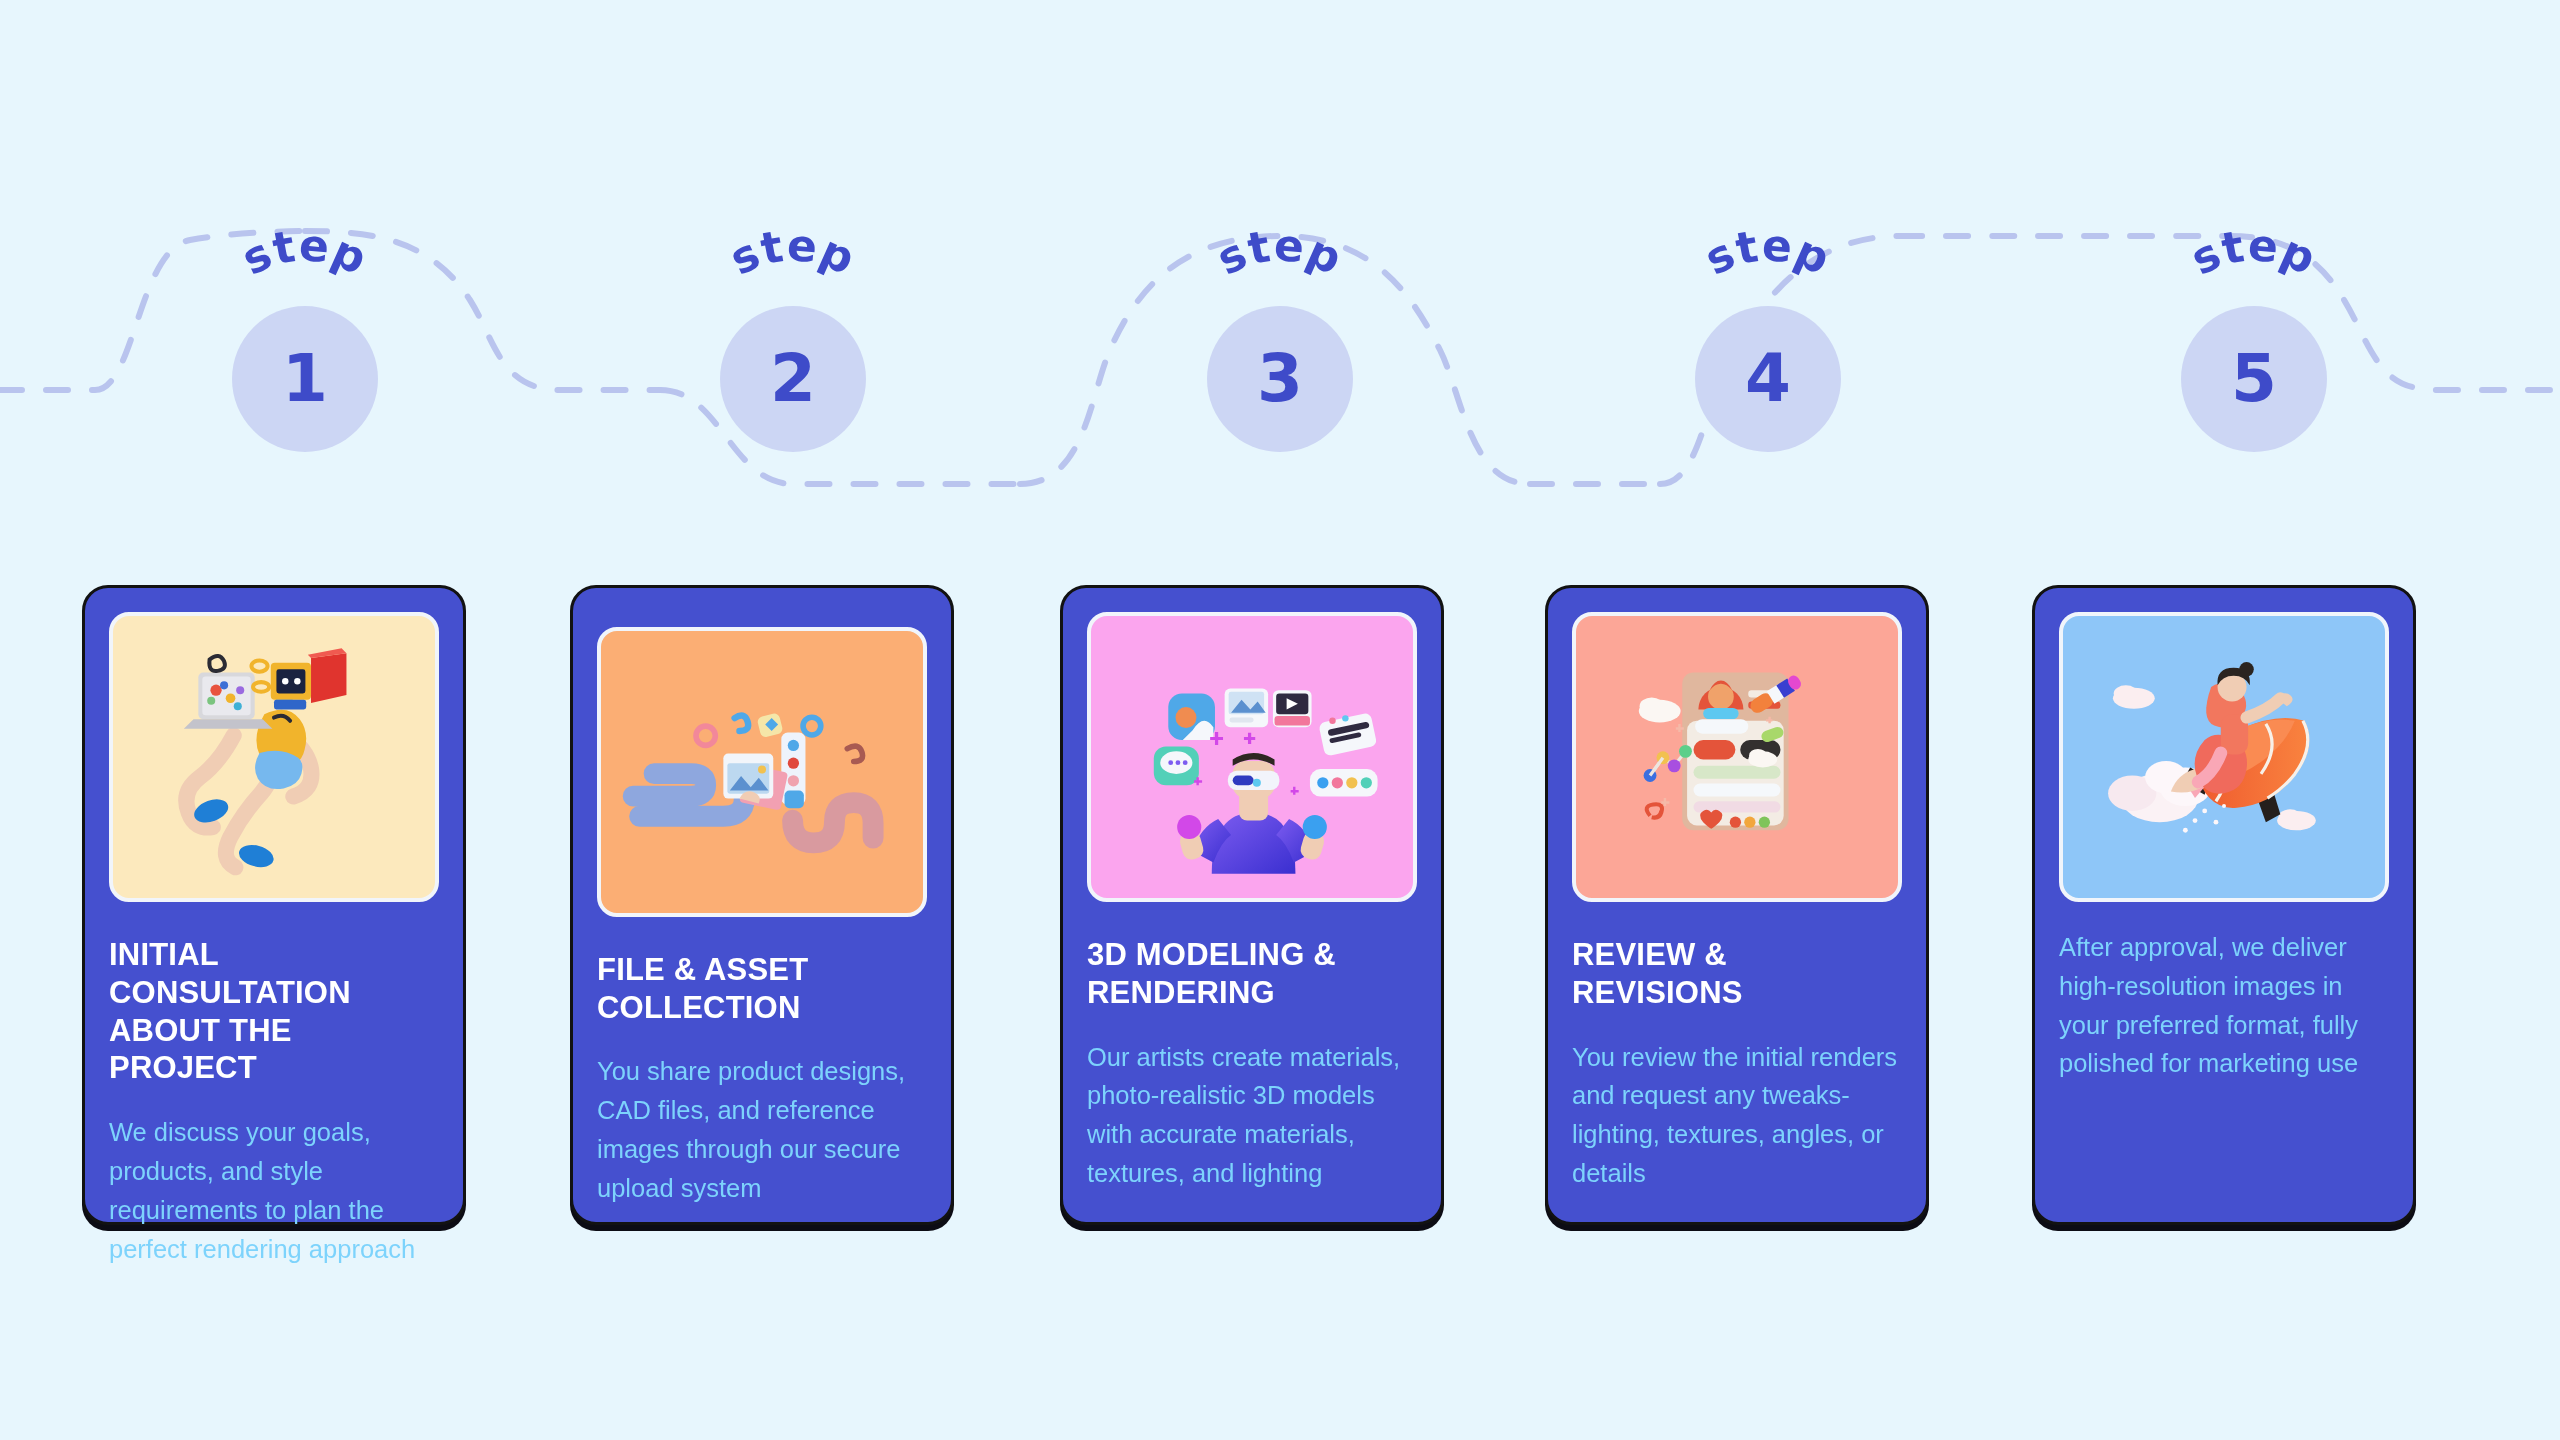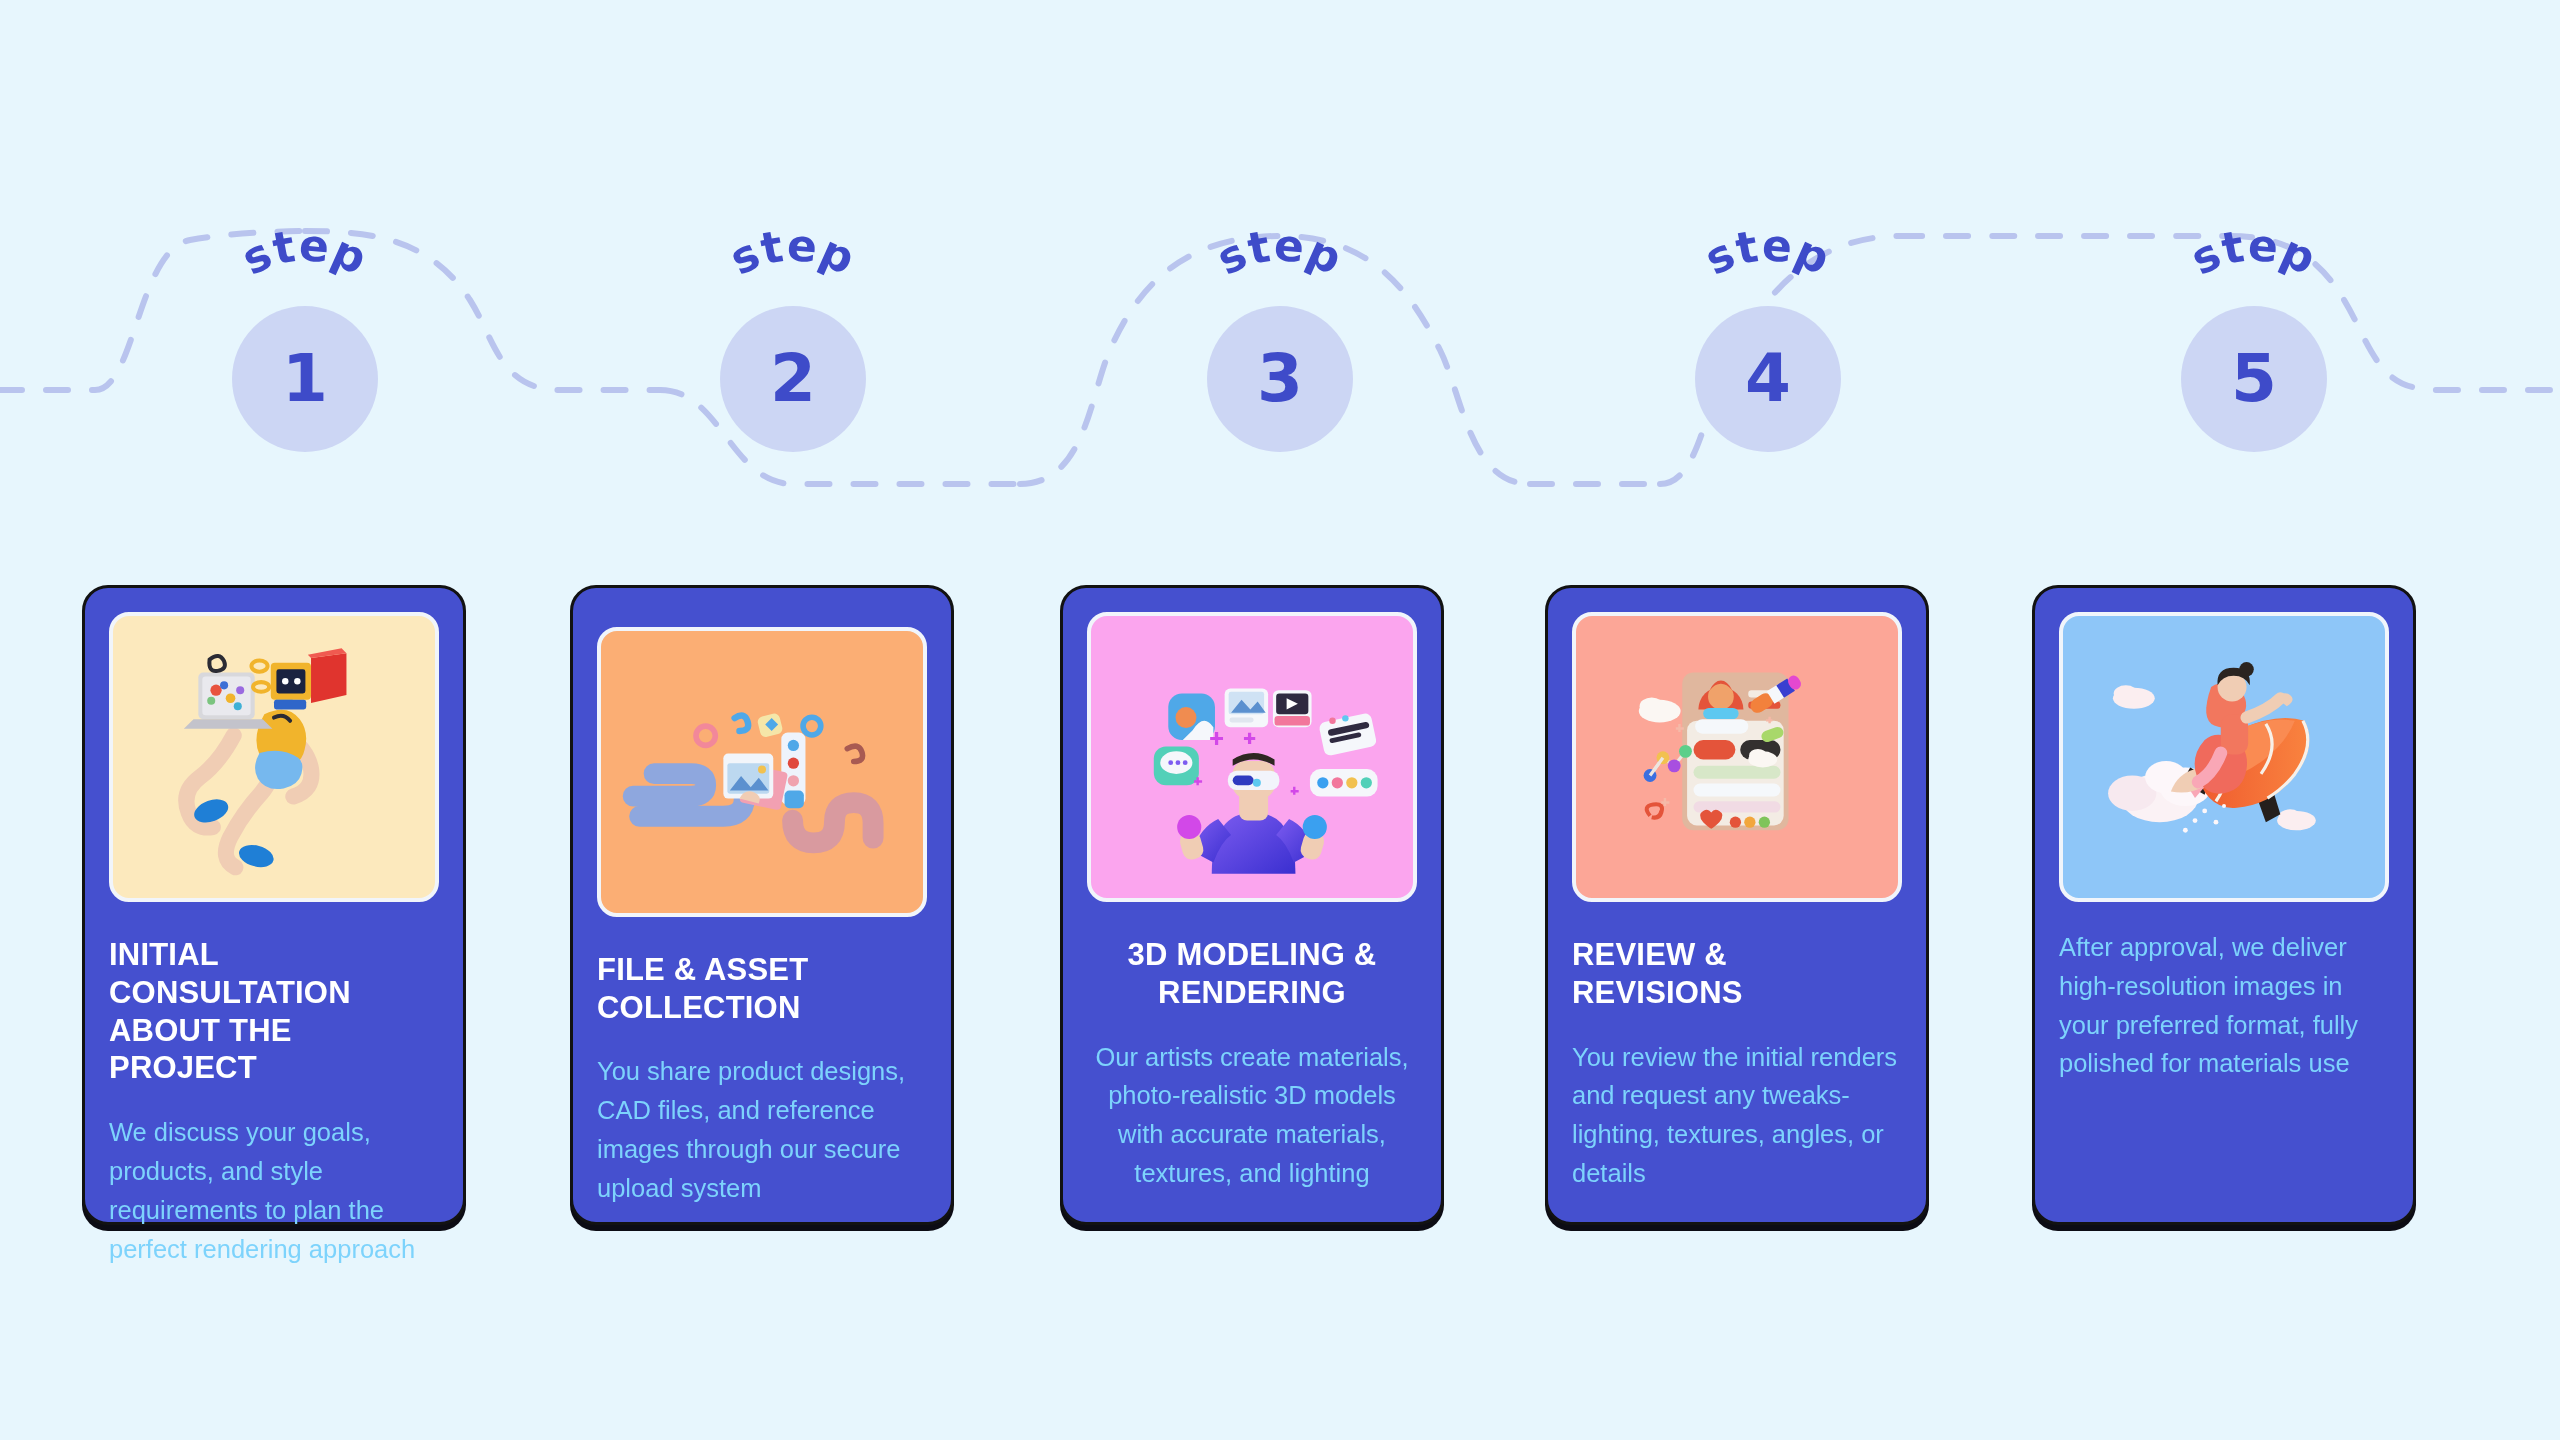--- a/index.html
+++ b/index.html
@@ -222,21 +222,21 @@
           <path d="M204 86 l8 -8 l8 8 l-8 8z" fill="#4fa8e8"></path>
           <circle cx="262" cy="88" r="11" fill="none" stroke="#4fa8e8" stroke-width="7"></circle>
           <path d="M306 116 q14 -8 18 4 q4 12 -10 12" fill="none" stroke="#a85a52" stroke-width="7" stroke-linecap="round"></path>
         </g>
       </svg>
     </div>
     <div class="card-title">FILE &amp; ASSET COLLECTION</div>
     <div class="card-body">You share product designs, CAD files, and reference images through our secure upload system</div>
   </div>
 
-  <div class="card" style="left:1060px;text-align:center;">
+  <div class="card" style="left:1060px;">
     <div class="thumb" style="background:#fba5ee;">
       <svg viewBox="0 0 400 290">
         <defs>
           <linearGradient id="torso3" x1="0" y1="0" x2="1" y2="1">
             <stop offset="0" stop-color="#7d5cf0"></stop>
               <stop offset="1" stop-color="#3a2fd0"></stop>
           </linearGradient>
         </defs>
         <g>
           <path d="M150 290 q0 -76 52 -76 q52 0 52 76z" fill="url(#torso3)"></path>
@@ -391,16 +391,16 @@
           <g fill="#fdf7fa">
             <circle cx="176" cy="212" r="3"></circle>
               <circle cx="164" cy="224" r="3"></circle>
             <circle cx="190" cy="226" r="3"></circle>
               <circle cx="152" cy="236" r="3"></circle>
             <circle cx="200" cy="206" r="2.5"></circle>
           </g>
         </g>
       </svg>
     </div>
-    <div class="card-body">After approval, we deliver high-resolution images in your preferred format, fully polished for materials use</div>
+    <div class="card-body">After approval, we deliver high-resolution images in your preferred format, fully polished for marketing use</div>
   </div>
 
 </div>
 
 </body></html>

